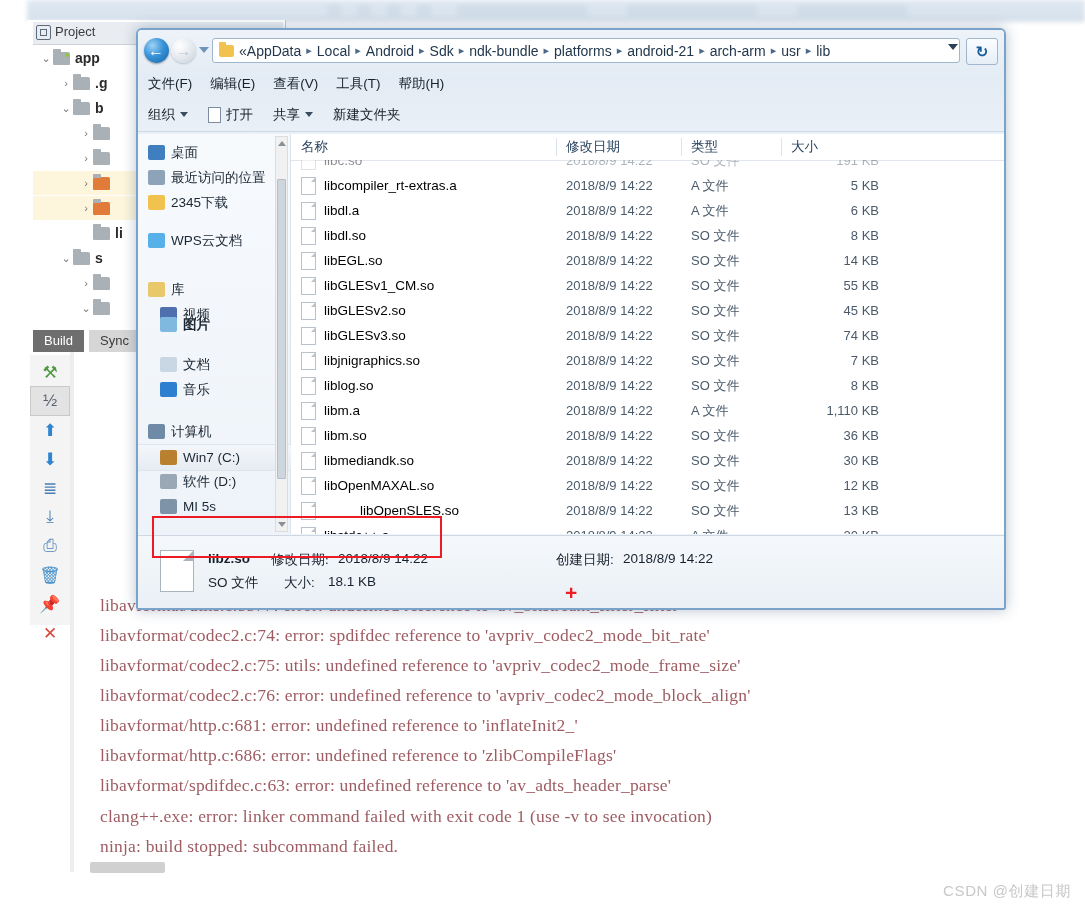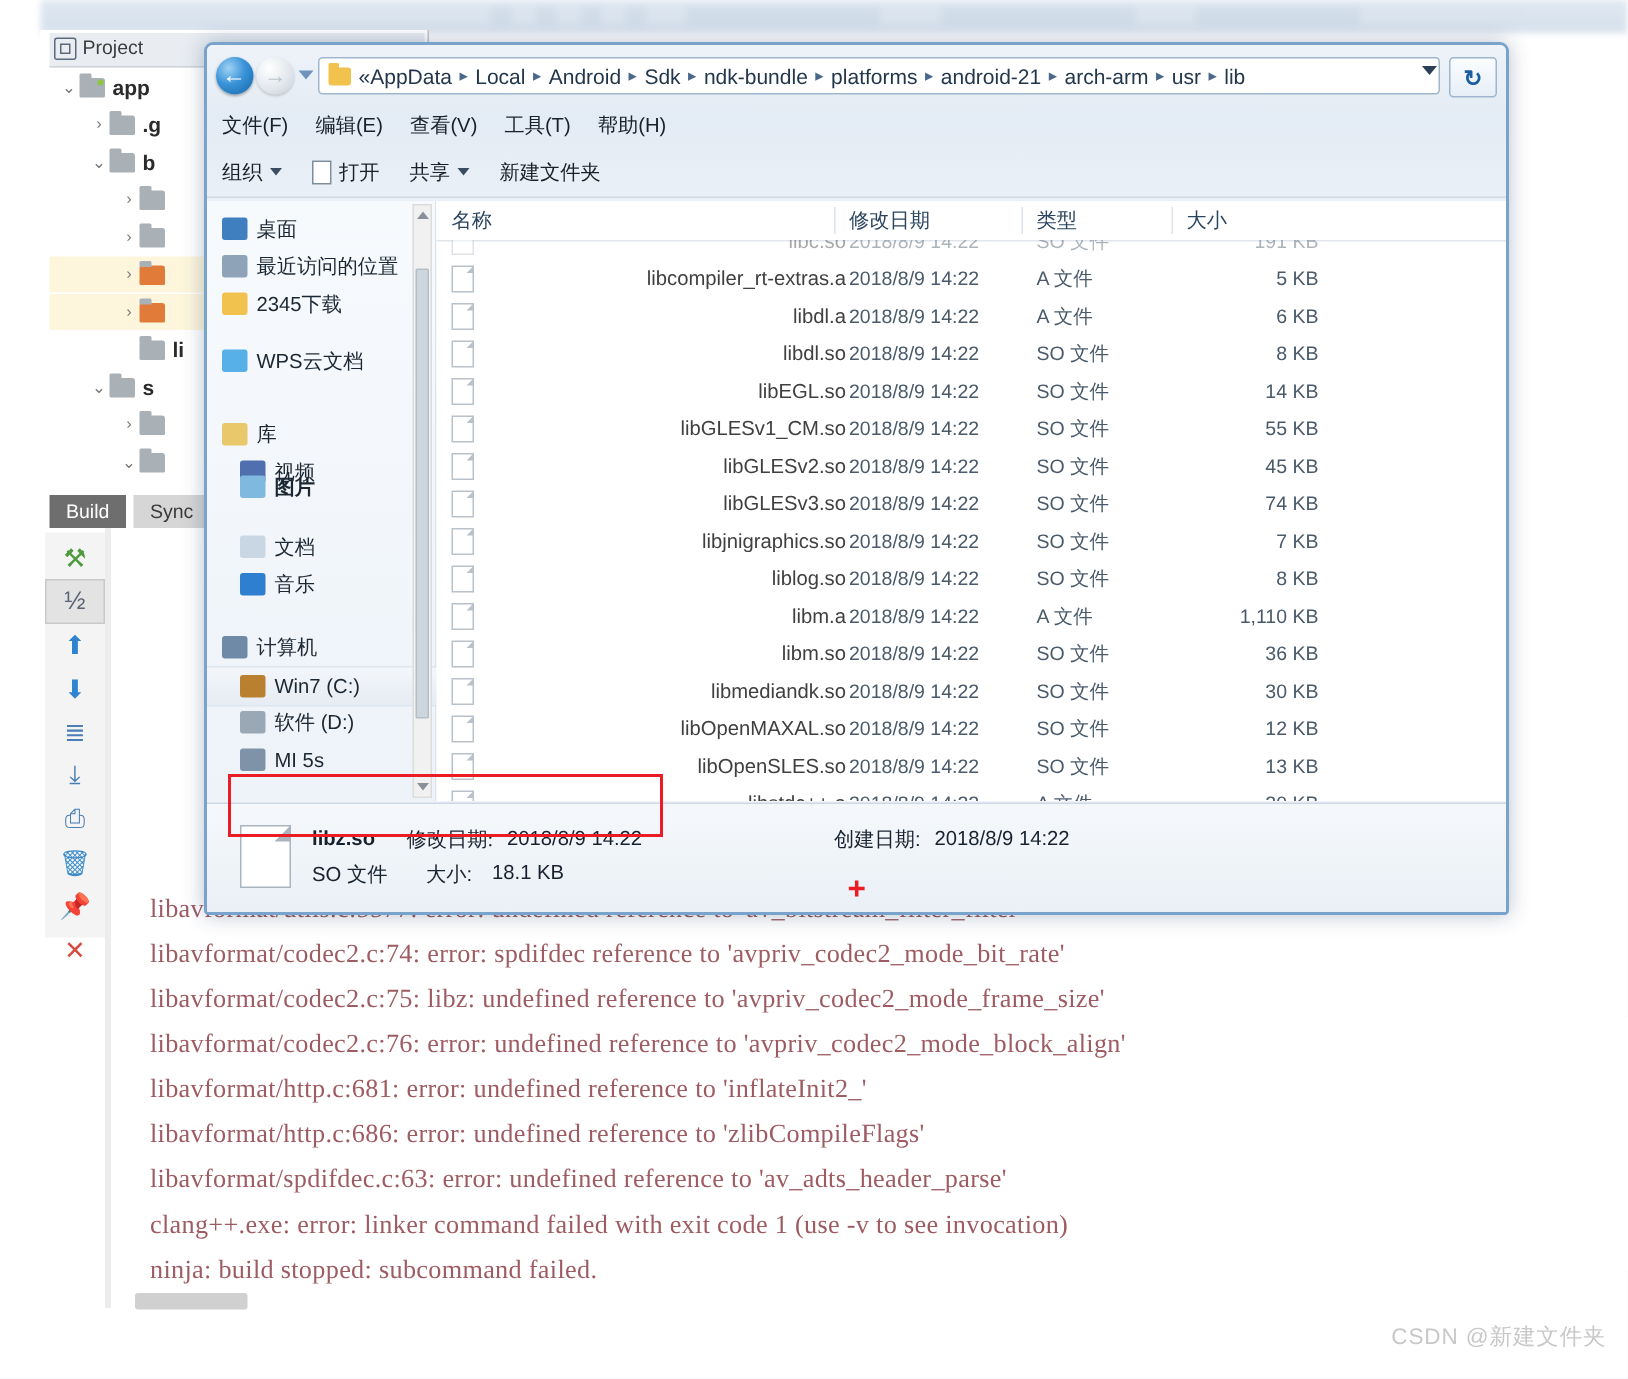--- a/index.html
+++ b/index.html
@@ -110,21 +110,21 @@
   
   #filelist{position:absolute;left:153px;top:0;right:0;height:100%;background:#ffffff;}
   #cols{position:absolute;left:0;top:0;width:100%;height:26px;background:#ffffff;border-bottom:1px solid #e1e6ec;}
   .col-h{position:absolute;top:0;height:26px;line-height:26px;font-size:13.5px;color:#2b4560;}
   .col-div{position:absolute;top:4px;width:1px;height:18px;background:#dde3ea;}
   #rows{position:absolute;left:0;top:26px;width:100%;bottom:0;overflow:hidden;}
   .row{position:absolute;left:0;width:100%;height:25px;display:flex;align-items:center;}
   .row.clip{opacity:.45;}
   .fico{width:13px;height:16px;margin-left:10px;margin-right:8px;background:#ffffff;border:1px solid #b9c2cb;position:relative;flex:0 0 auto;}
   .fico:after{content:"";position:absolute;right:-1px;top:-1px;border-left:5px solid transparent;border-bottom:5px solid #b9c2cb;}
-  .c-name{font-size:13.5px;color:#404040;width:240px;white-space:nowrap;overflow:hidden;text-align:right;}
+  .c-name{font-size:13.5px;color:#000000;width:240px;white-space:nowrap;overflow:hidden;}
   .c-date{position:absolute;left:275px;font-size:13px;color:#4a5a6a;}
   .c-type{position:absolute;left:400px;font-size:13px;color:#4a5a6a;}
   .c-size{position:absolute;left:500px;width:88px;text-align:right;font-size:13px;color:#4a5a6a;}
   #redbox{position:absolute;left:152px;top:516px;width:286px;height:38px;border:2.5px solid #ec1c24;z-index:40;}
 
   
   #details{position:absolute;left:0;bottom:0;width:100%;height:72px;
      background:linear-gradient(180deg,#f5f8fb 0%,#eaf0f6 100%);border-top:1px solid #cdd8e4;}
   #det-ico{position:absolute;left:22px;top:14px;width:32px;height:40px;background:#fff;border:1px solid #aab4be;}
   #det-ico:after{content:"";position:absolute;right:-1px;top:-1px;border-left:11px solid transparent;border-bottom:11px solid #aab4be;}
@@ -249,21 +249,21 @@
       <div class="tb-btn" style="top: 618px;">
         <span style="color: rgb(214, 74, 63); font-size: 17px;">✕</span>
       </div>
     </div>
 
   <div id="console-left-edge"></div>
   <div id="console"></div>
   <div id="err-host">
       <div class="err-line" style="top: 595px; left: 100px; color: rgb(158, 92, 98);">libavformat/utils.c:5577: error: undefined reference to 'av_bitstream_filter_filter'</div>
       <div class="err-line" style="top: 625px; left: 100px; color: rgb(158, 92, 98);">libavformat/codec2.c:74: error: spdifdec reference to 'avpriv_codec2_mode_bit_rate'</div>
-      <div class="err-line" style="top: 655px; left: 100px; color: rgb(158, 92, 98);">libavformat/codec2.c:75: libz: undefined reference to 'avpriv_codec2_mode_frame_size'</div>
+      <div class="err-line" style="top: 655px; left: 100px; color: rgb(158, 92, 98);">libavformat/codec2.c:75: utils: undefined reference to 'avpriv_codec2_mode_frame_size'</div>
       <div class="err-line" style="top: 685px; left: 100px; color: rgb(158, 92, 98);">libavformat/codec2.c:76: error: undefined reference to 'avpriv_codec2_mode_block_align'</div>
       <div class="err-line" style="top: 715px; left: 100px; color: rgb(158, 92, 98);">libavformat/http.c:681: error: undefined reference to 'inflateInit2_'</div>
       <div class="err-line" style="top: 745px; left: 100px; color: rgb(158, 92, 98);">libavformat/http.c:686: error: undefined reference to 'zlibCompileFlags'</div>
       <div class="err-line" style="top: 775px; left: 100px; color: rgb(158, 92, 98);">libavformat/spdifdec.c:63: error: undefined reference to 'av_adts_header_parse'</div>
       <div class="err-line" style="top: 806px; left: 100px; color: rgb(158, 92, 98);">clang++.exe: error: linker command failed with exit code 1 (use -v to see invocation)</div>
       <div class="err-line" style="top: 836px; left: 100px; color: rgb(158, 92, 98);">ninja: build stopped: subcommand failed.</div>
     </div>
   <div id="console-scroll"></div>
 </div>
 
@@ -507,21 +507,21 @@
             <span class="c-type">SO 文件</span>
             <span class="c-size">30 KB</span>
           </div>
           <div class="row" style="top: 313px;">
             <span class="fico"></span>
             <span class="c-name">libOpenMAXAL.so</span>
             <span class="c-date">2018/8/9 14:22</span>
             <span class="c-type">SO 文件</span>
             <span class="c-size">12 KB</span>
           </div>
-          <div class="row" style="top: 338px;">
+          <div class="row" style="top: 338px; gap: 36px;">
             <span class="fico"></span>
             <span class="c-name">libOpenSLES.so</span>
             <span class="c-date">2018/8/9 14:22</span>
             <span class="c-type">SO 文件</span>
             <span class="c-size">13 KB</span>
           </div>
           <div class="row" style="top: 363px;">
             <span class="fico"></span>
             <span class="c-name">libstdc++.a</span>
             <span class="c-date">2018/8/9 14:22</span>
@@ -541,13 +541,13 @@
     <div class="det-l1" style="left:485px;">2018/8/9 14:22</div>
     <div class="det-l2" style="left:70px;">SO 文件</div>
     <div class="det-l2" style="left:146px;">大小:</div>
     <div class="det-l2" style="left:190px;">18.1 KB</div>
     <div id="plus-cursor" style="color: rgb(236, 28, 36);">+</div>
   </div>
 </div>
 
 <div id="redbox" style="border-color: rgb(236, 28, 36);"></div>
 
-<div id="watermark">CSDN @新建文件夹</div>
+<div id="watermark">CSDN @创建日期</div>
 
 </body></html>

